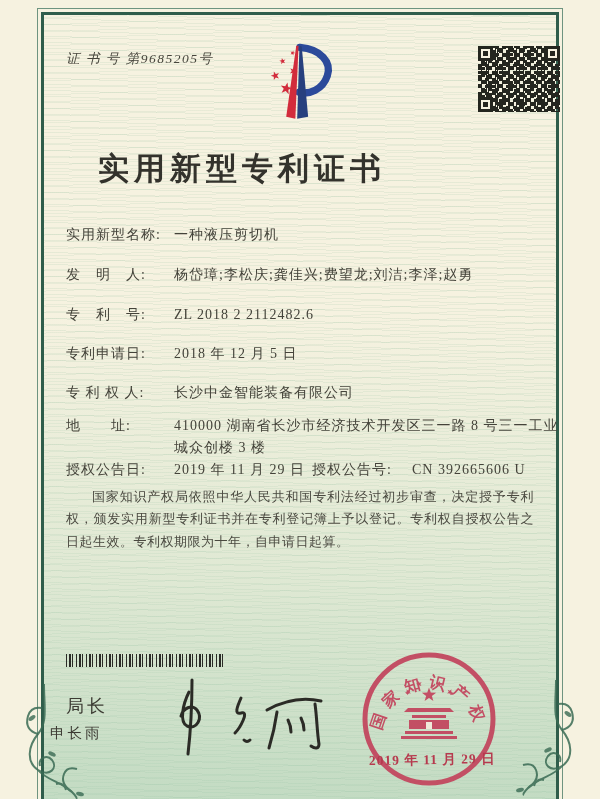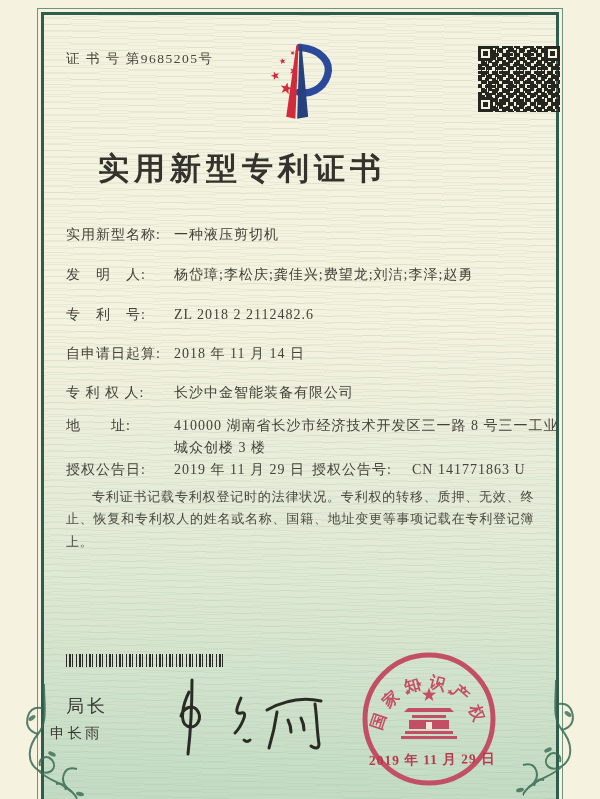--- a/index.html
+++ b/index.html
@@ -19,21 +19,21 @@
     border:3px solid #2f5d4b;
   }
   .guilloche{
     position:absolute;left:44px;top:15px;width:512px;height:784px;
     background:
       linear-gradient(180deg, rgba(190,220,195,0) 38%, rgba(170,210,182,.30) 72%, rgba(148,198,168,.52) 100%),
       repeating-linear-gradient(2deg, rgba(120,175,140,.13) 0 1px, rgba(0,0,0,0) 1px 6px),
       repeating-linear-gradient(-2deg, rgba(120,175,140,.11) 0 1px, rgba(0,0,0,0) 1px 7px);
   }
   
-  .cert-no{position:absolute;left:66px;top:50px;font-size:13.5px;letter-spacing:1.5px;color:#46453c;}
+  .cert-no{position:absolute;left:66px;top:50px;font-size:13.5px;letter-spacing:1.5px;color:#46453c;font-style:italic;}
   .logo{position:absolute;left:253px;top:42px;}
   .qr{
     position:absolute;left:478px;top:46px;width:82px;height:66px;
     background:
       repeating-conic-gradient(#24261f 0% 25%, rgba(0,0,0,0) 0% 50%) 0 0/7px 7px,
       repeating-conic-gradient(#24261f 0% 25%, rgba(0,0,0,0) 0% 50%) 3px 2px/11px 9px;
   }
   .finder{position:absolute;width:15px;height:15px;border:3px solid #24261f;background:#f6f2e0;box-sizing:border-box;}
   .finder::after{content:"";position:absolute;left:2px;top:2px;width:5px;height:5px;background:#24261f;}
   .f-tl{left:0;top:0}.f-tr{right:0;top:0}.f-bl{left:0;bottom:0}
@@ -105,37 +105,37 @@
 <div class="line" style="top:226px">
   <span class="lab">实用新型名称:</span><span class="val">一种液压剪切机</span>
 </div>
 <div class="line" style="top:266px">
   <span class="lab">发　明　人:</span><span class="val">杨岱璋;李松庆;龚佳兴;费望龙;刘洁;李泽;赵勇</span>
 </div>
 <div class="line" style="top:306px">
   <span class="lab">专　利　号:</span><span class="val">ZL 2018 2 2112482.6</span>
 </div>
 <div class="line" style="top:345px">
-  <span class="lab">自申请日起算:</span><span class="val">2018 年 11 月 14 日</span>
+  <span class="lab">专利申请日:</span><span class="val">2018 年 12 月 5 日</span>
 </div>
 <div class="line" style="top:384px">
   <span class="lab">专 利 权 人:</span><span class="val">长沙中金智能装备有限公司</span>
 </div>
 <div class="line" style="top:417px">
   <span class="lab">地　　址:</span><span class="val">410000 湖南省长沙市经济技术开发区三一路 8 号三一工业</span>
 </div>
 <div class="line" style="top:439px;left:174px">
   <span class="val">城众创楼 3 楼</span>
 </div>
 <div class="line" style="top:461px">
-  <span class="lab">授权公告日:</span><span class="val val-w">2019 年 11 月 29 日</span><span class="lab" style="min-width:100px">授权公告号:</span><span class="val">CN 141771863 U</span>
+  <span class="lab">授权公告日:</span><span class="val val-w">2019 年 11 月 29 日</span><span class="lab" style="min-width:100px">授权公告号:</span><span class="val">CN 392665606 U</span>
 </div>
 
 <div class="body-text">
-  <p>专利证书记载专利权登记时的法律状况。专利权的转移、质押、无效、终止、恢复和专利权人的姓名或名称、国籍、地址变更等事项记载在专利登记簿上。</p>
+  <p>国家知识产权局依照中华人民共和国专利法经过初步审查，决定授予专利权，颁发实用新型专利证书并在专利登记簿上予以登记。专利权自授权公告之日起生效。专利权期限为十年，自申请日起算。</p>
 </div>
 
 <div class="barcode"></div>
 
 <div class="commissioner">局长</div>
 <div class="commissioner-name">申长雨</div>
 
 <svg class="signature" width="200" height="92" viewBox="0 0 200 92">
   <g fill="none" stroke="#2b2b26" stroke-width="3" stroke-linecap="round">
     <path d="M44,22 C38,34 34,52 42,56 C52,60 58,48 52,40 C47,34 38,38 36,46"></path>

